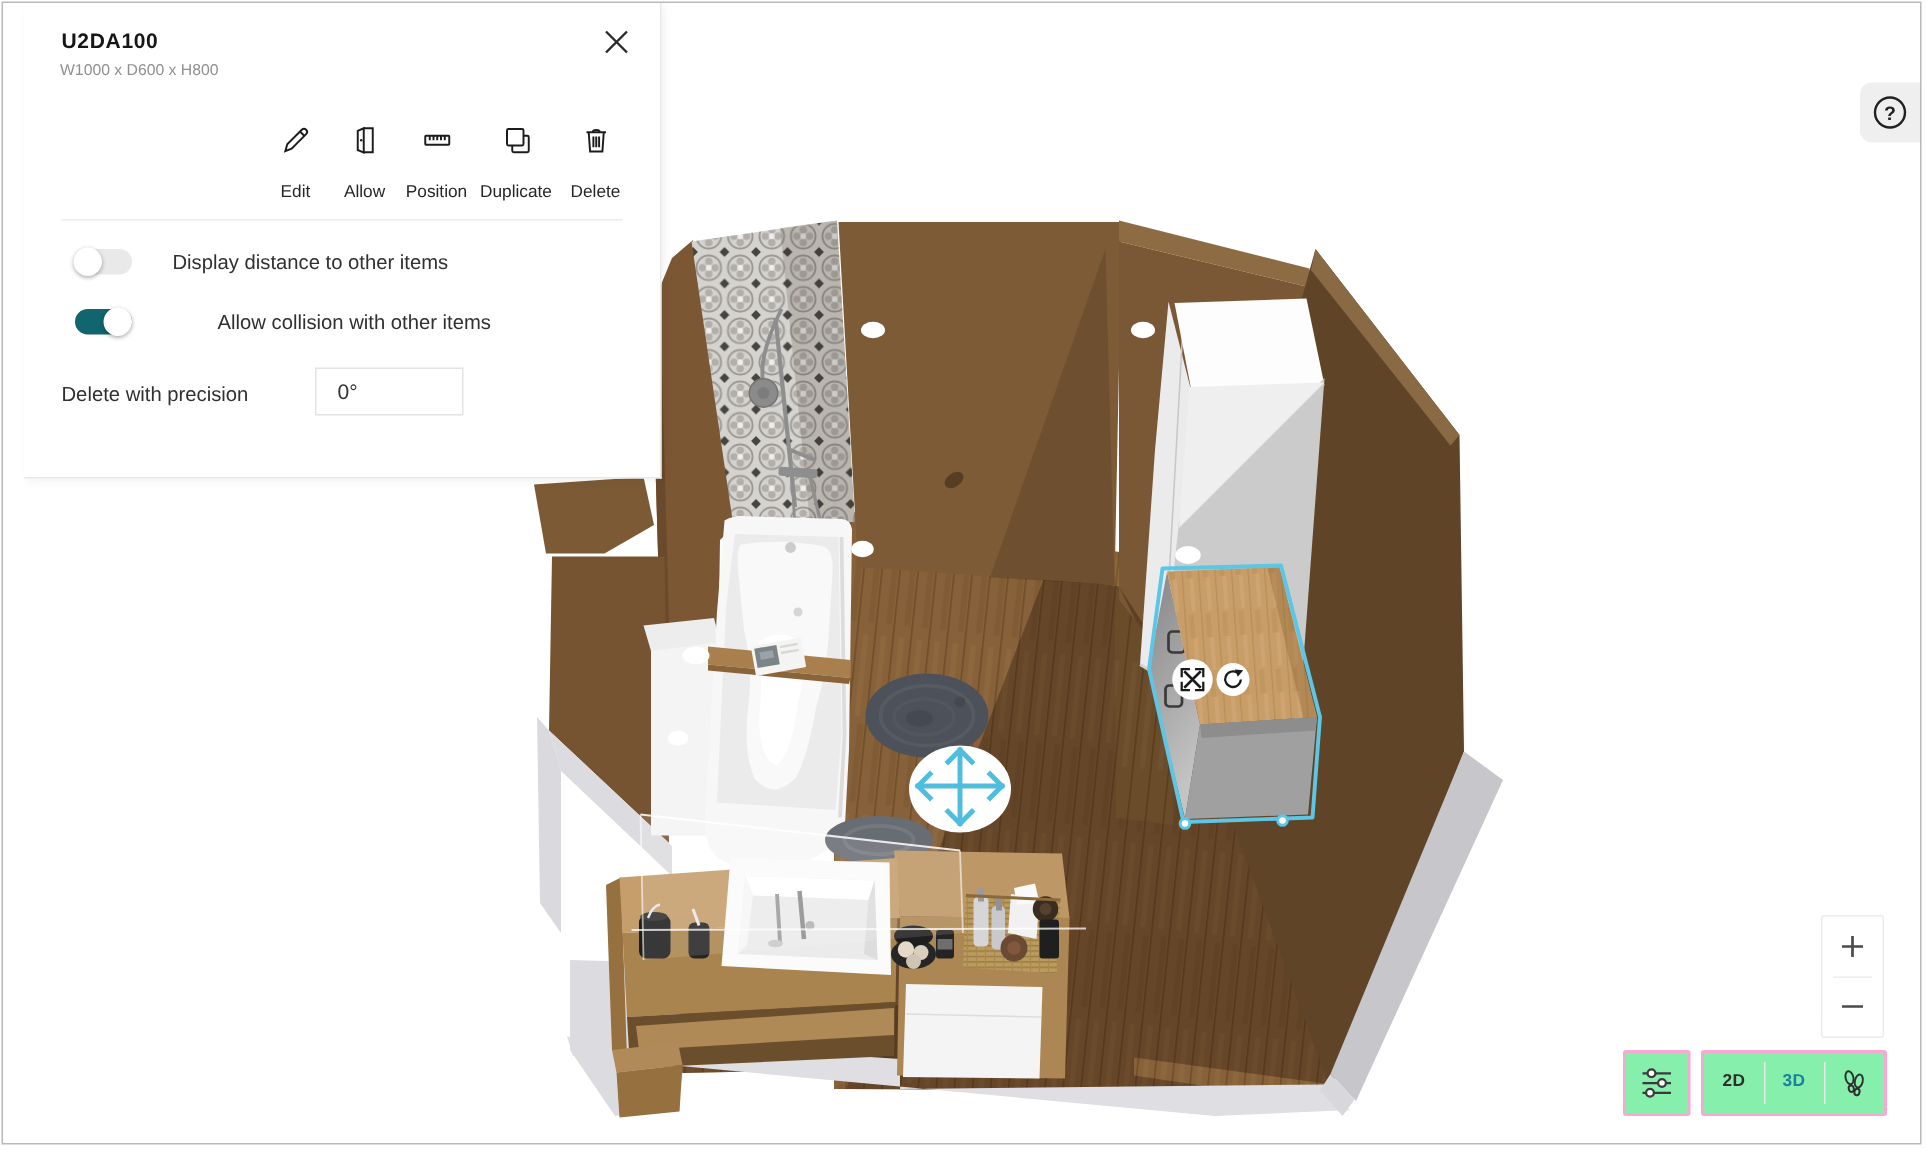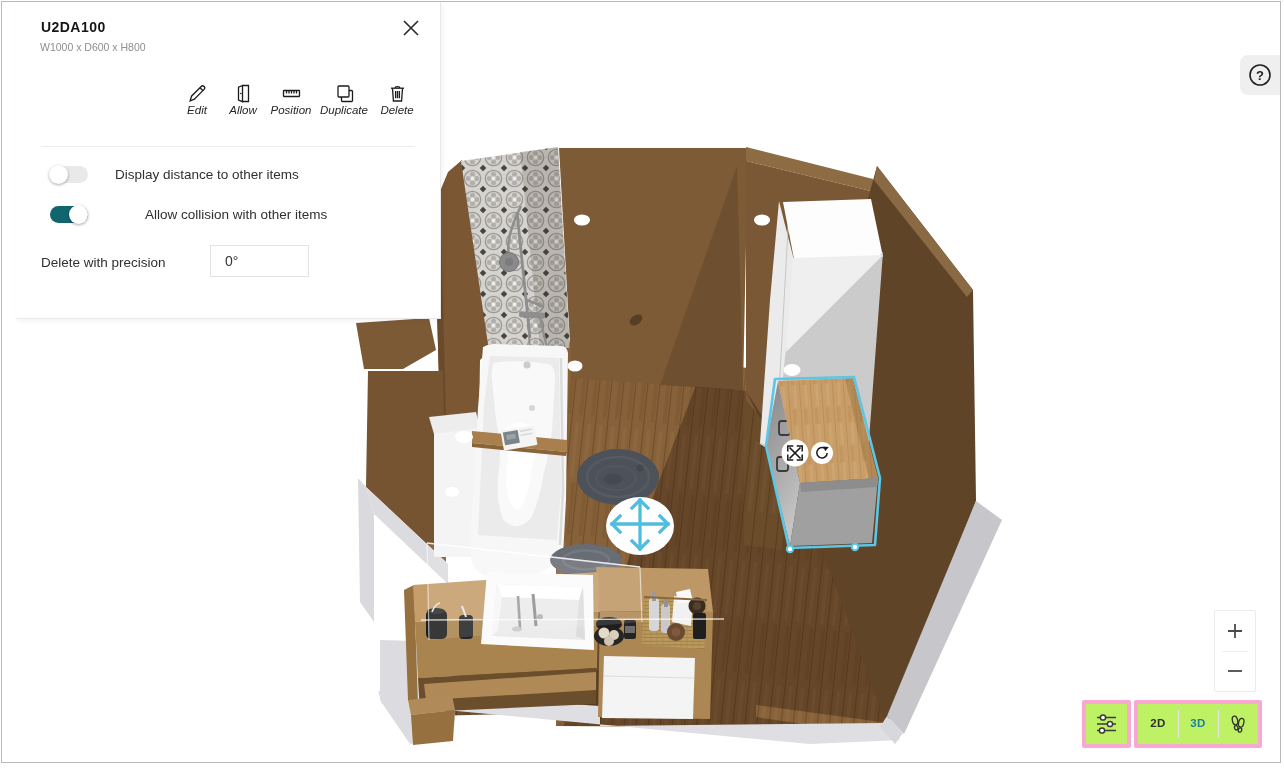--- a/index.html
+++ b/index.html
@@ -11,36 +11,36 @@
   
   #panel{position:absolute;left:16px;top:2px;width:424px;height:316px;background:#fff;
          border-right:1px solid #e9e9e9;border-bottom:1px solid #e9e9e9;
          box-shadow:2px 2px 6px rgba(0,0,0,.05);z-index:10;}
   .ttl{position:absolute;left:25px;top:17px;font-size:14px;font-weight:bold;
        color:#161616;letter-spacing:.45px;}
   .sub{position:absolute;left:24px;top:39px;font-size:10.5px;color:#8f8f8f;}
   .close{position:absolute;left:386px;top:17px;width:18px;height:18px;}
   .tool{position:absolute;top:81px;width:64px;text-align:center;}
   .tool svg{display:block;margin:0 auto;}
-  .tool span{display:block;margin-top:0;font-size:11.5px;color:#262626;font-style:italic;}
+  .tool span{display:block;margin-top:18px;font-size:11.5px;color:#262626;}
   .divider{position:absolute;left:25px;top:144px;width:374px;height:1px;background:#ececec;}
   .tog-track{position:absolute;width:38px;height:17px;border-radius:9px;}
   .tog-knob{position:absolute;width:19px;height:19px;border-radius:50%;background:#fff;
             box-shadow:0 1px 3px rgba(0,0,0,.35);}
   .lbl{position:absolute;font-size:13.5px;color:#303030;}
   #rotin{position:absolute;left:194px;top:243px;width:83px;height:30px;
          border:1px solid #e3e3e3;background:#fff;font-size:14px;color:#333;
          line-height:30px;padding-left:14px;}
   
   #help{position:absolute;left:1240px;top:55px;width:41px;height:40px;background:#efefef;
         border-radius:8px 0 0 8px;z-index:5;}
   #zoomctl{position:absolute;left:1214px;top:610px;width:40px;height:80px;background:#fff;
            border:1px solid #ececec;border-radius:2px;z-index:5;}
   #zoomctl .zline{position:absolute;left:7px;top:40px;width:26px;height:1px;background:#eee;}
-  .btb{position:absolute;background:#bef264;border:4px solid #f9a8d4;border-radius:2px;z-index:5;}
+  .btb{position:absolute;background:#86efac;border:2px solid #f9a8d4;border-radius:2px;z-index:5;}
   #filterbtn{left:1082px;top:700px;width:41px;height:40px;}
   #viewgrp{left:1134px;top:700px;width:120px;height:40px;}
   #viewgrp .sep{position:absolute;top:6px;width:1px;height:28px;background:#e7e7e7;}
   .vtxt{position:absolute;top:13px;width:40px;text-align:center;font-size:11.5px;font-weight:bold;letter-spacing:.3px;}
 </style>
 </head>
 <body>
 <svg id="scene" width="1284" height="769" viewBox="0 0 1284 769">
 <defs>
   <pattern id="plank" width="12" height="120" patternUnits="userSpaceOnUse" patternTransform="rotate(6)">

